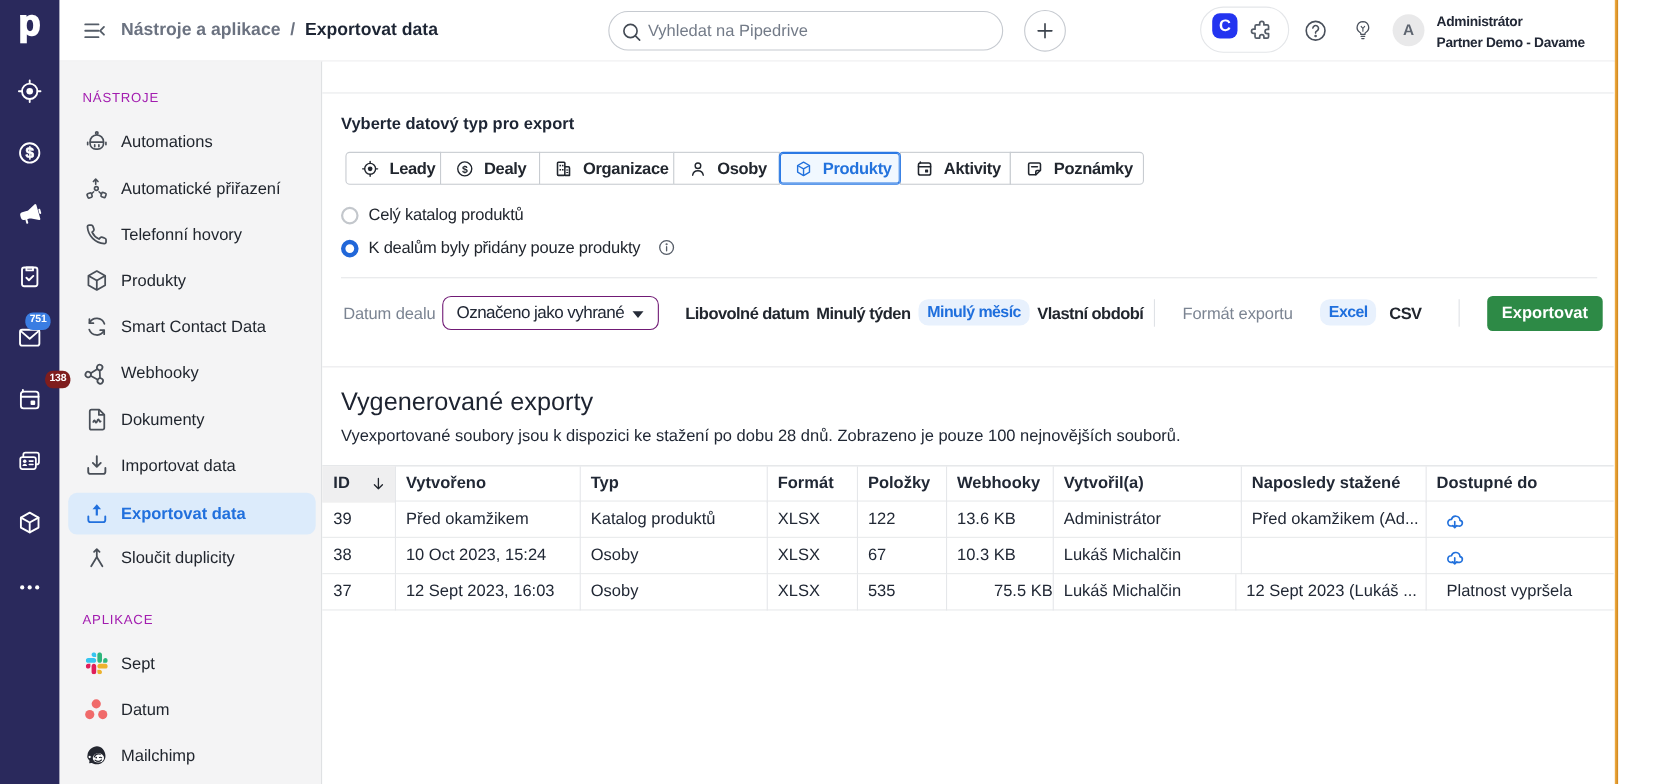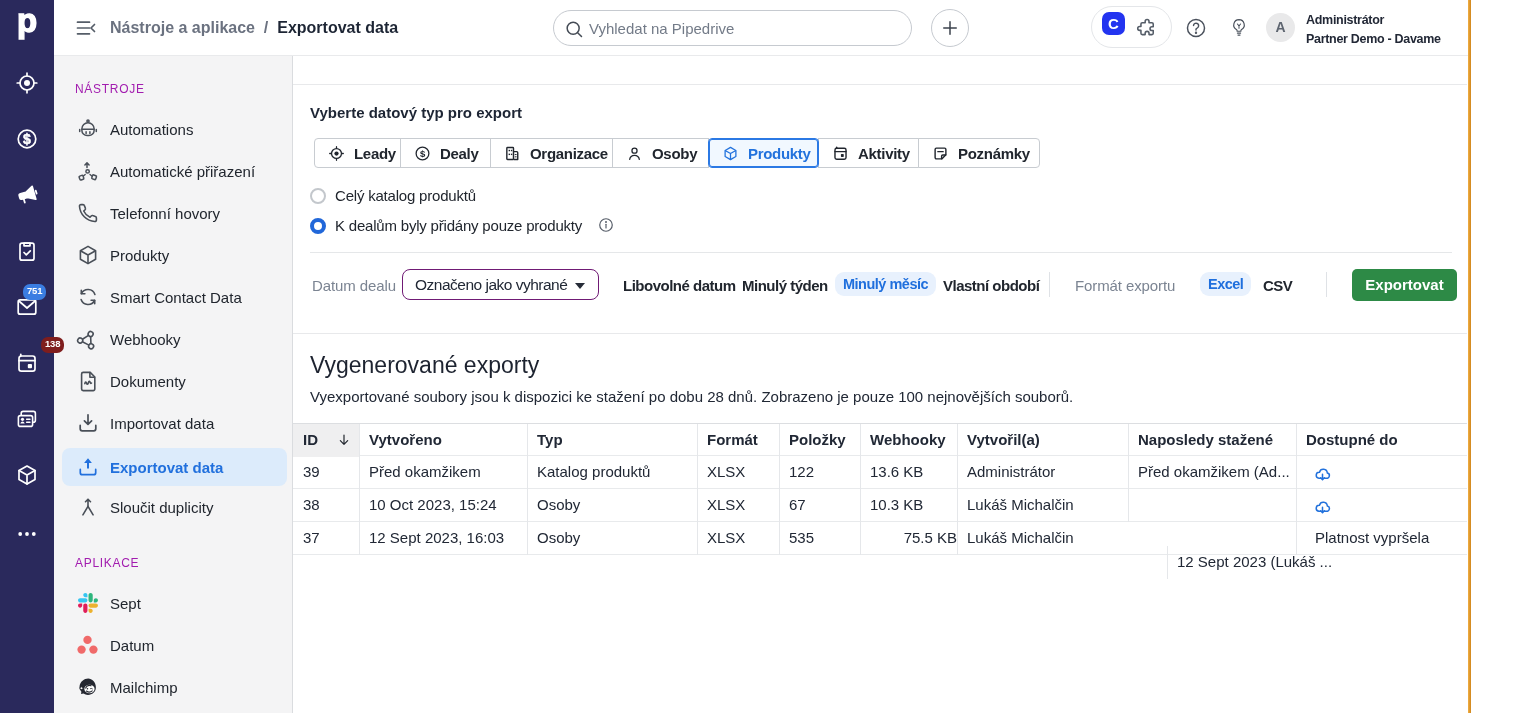--- a/index.html
+++ b/index.html
@@ -353,21 +353,21 @@
           </div>
       </div>
       <div class="trow" style="top:99px;">
         <div class="tcell first" style="left:0;width:66px;">37</div>
         <div class="tcell" style="left:66px;width:168px;">12 Sept 2023, 16:03</div>
         <div class="tcell" style="left:234px;width:170px;">Osoby</div>
         <div class="tcell" style="left:404px;width:82px;">XLSX</div>
         <div class="tcell" style="left:486px;width:81px;">535</div>
         <div class="tcell" style="left:567px;width:97px;text-align:right;">75.5 KB</div>
         <div class="tcell" style="left:664px;width:171px;">Lukáš Michalčin</div>
-        <div class="tcell" style="left:874px;width:168px;margin-top:24px;">12 Sept 2023 (Lukáš ...</div>
+        <div class="tcell" style="left:830px;width:168px;">12 Sept 2023 (Lukáš ...</div>
         <div class="tcell" style="left:1003px;width:171px;padding-left:18px;">Platnost vypršela</div>
       </div>
     </div>
   </div>
   <div class="abs" id="rail">
     <div style="position:absolute;left:0;top:3px;width:54px;text-align:center;color:#fff;font-weight:bold;font-size:33px;line-height:1.1;-webkit-text-stroke:1.4px #fff;">p</div>
     <svg class="ricon" style="top:71px" viewBox="0 0 24 24" fill="none" stroke="currentColor" stroke-width="1.7" stroke-linecap="round">
         <circle cx="12" cy="12" r="7"></circle>
         <circle cx="12" cy="12" r="3" fill="#fff" stroke="none"></circle>
         <path d="M12 2.2v2.6M12 19.2v2.6M2.2 12h2.6M19.2 12h2.6"></path>

